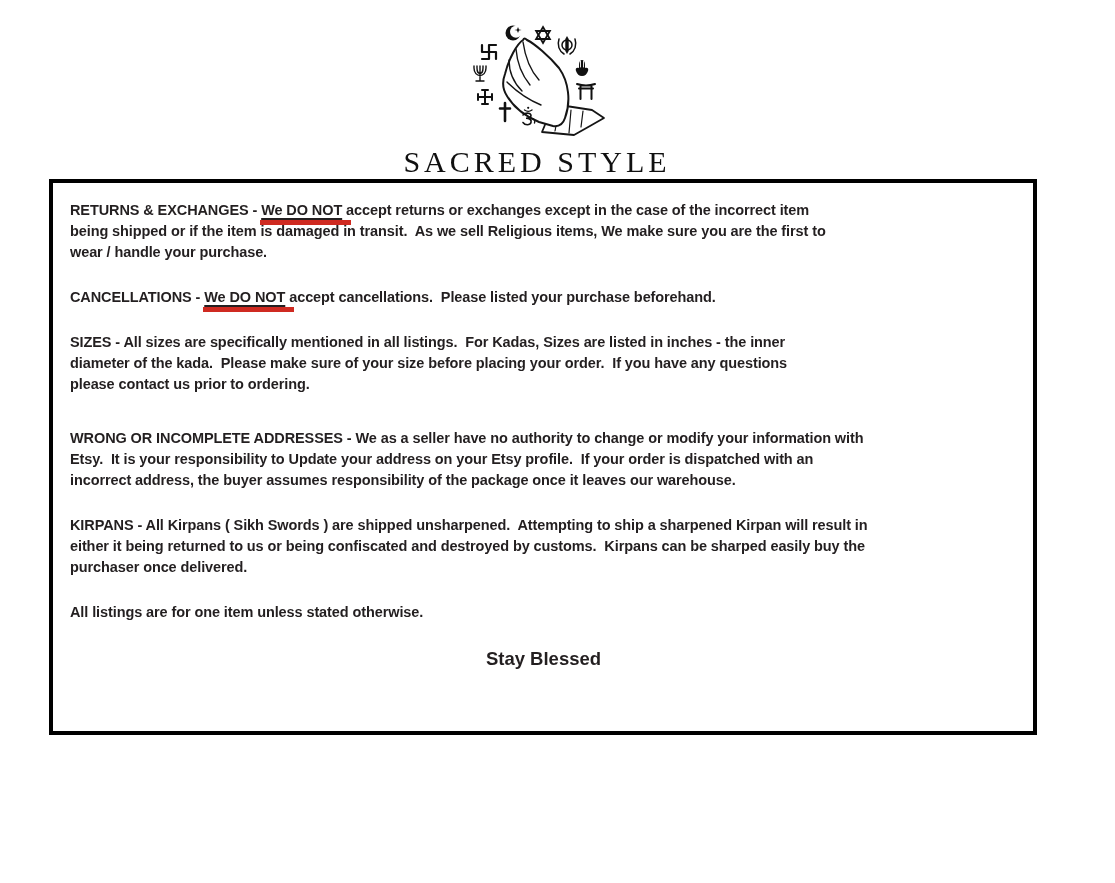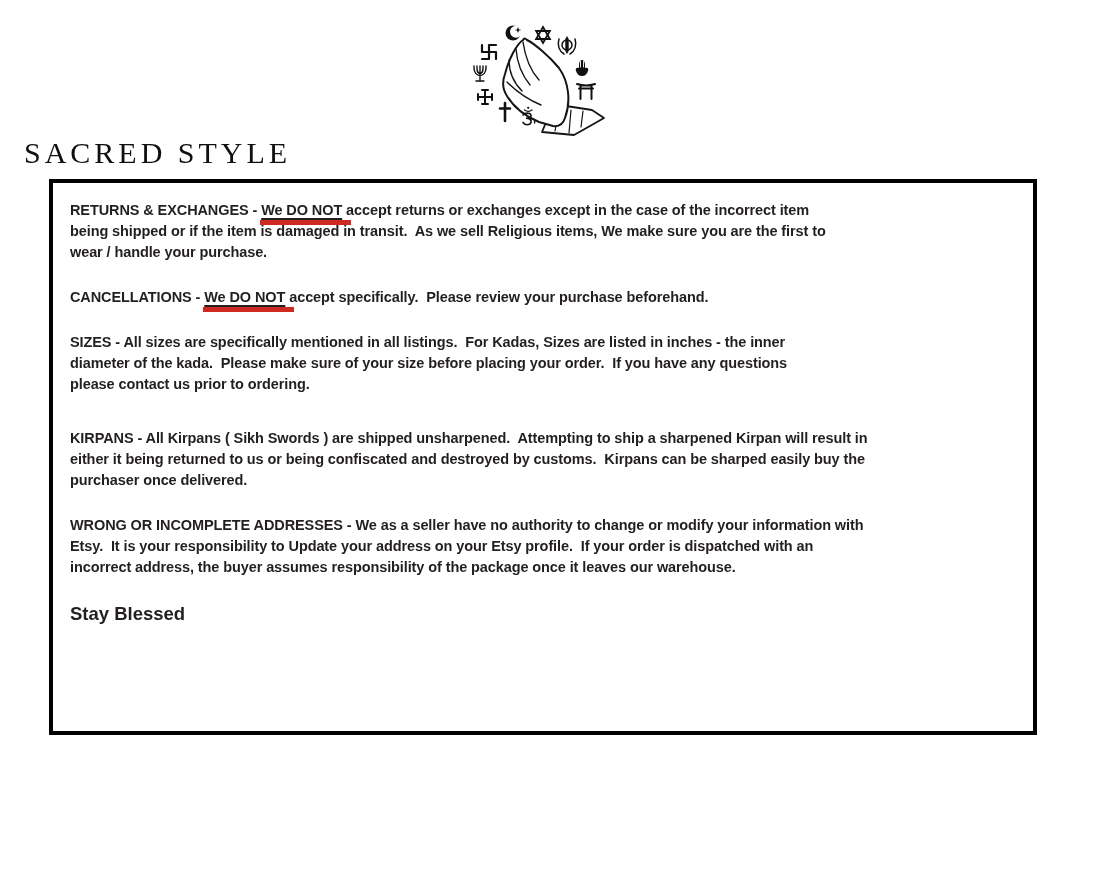--- a/index.html
+++ b/index.html
@@ -13,26 +13,25 @@
     width:1115px;height:883px;
     background:#ffffff;
     font-family:"Liberation Sans",sans-serif;
     overflow:hidden;
   }
   
   .logo-wrap{
     position:absolute;left:447px;top:18px;width:180px;height:120px;
   }
   .brand-title{
-    position:absolute;left:0;top:136px;width:1074px;
-    text-align:left;
+    position:absolute;left:0;top:145px;width:1074px;
+    text-align:center;
     font-family:"Liberation Serif",serif;
     font-size:30px;letter-spacing:4px;color:#101010;
     font-weight:400;
-    padding-left:24px;
   }
   
   .policy-box{
     position:absolute;left:49px;top:179px;
     width:988px;height:556px;
     box-sizing:border-box;
     border:4px solid var(--border);
     padding:17px 16px 0 17px;
     background:#ffffff;
   }
@@ -57,20 +56,21 @@
     position:absolute;
     left:-1px;right:-9px;bottom:-7px;height:5px;
     background:var(--red);
   }
   .closing{
     margin:0;
     font-weight:700;
     font-size:18.5px;
     line-height:24px;
     color:var(--ink);
+    text-align:center;
   }
 </style>
 </head>
 <body>
 
 <div class="canvas">
 
   <div class="logo-wrap">
     <svg viewBox="0 0 180 120" width="180" height="120">
 
@@ -143,33 +143,34 @@
   </div>
 
   <div class="brand-title">SACRED STYLE</div>
 
   <div class="policy-box">
 
     <p class="para"><span>RETURNS &amp; EXCHANGES - </span><span class="donot">We DO NOT</span><span> accept returns or exchanges except in the case of the incorrect item
 being shipped or if the item is damaged in transit.  As we sell Religious items, We make sure you are the first to
 wear / handle your purchase.</span></p>
 
-    <p class="para"><span>CANCELLATIONS - </span><span class="donot">We DO NOT</span><span> accept specifically.  Please review your purchase beforehand.</span></p>
+    <p class="para"><span>CANCELLATIONS - </span><span class="donot">We DO NOT</span><span> accept cancellations.  Please listed your purchase beforehand.</span></p>
 
     <p class="para gap-lg"><span>SIZES - All sizes are specifically mentioned in all listings.  For Kadas, Sizes are listed in inches - the inner
 diameter of the kada.  Please make sure of your size before placing your order.  If you have any questions
 please contact us prior to ordering.</span></p>
 
 
+    <p class="para"><span>WRONG OR INCOMPLETE ADDRESSES - We as a seller have no authority to change or modify your information with
+Etsy.  It is your responsibility to Update your address on your Etsy profile.  If your order is dispatched with an
+incorrect address, the buyer assumes responsibility of the package once it leaves our warehouse.</span></p>
+
     <p class="para"><span>KIRPANS - All Kirpans ( Sikh Swords ) are shipped unsharpened.  Attempting to ship a sharpened Kirpan will result in
 either it being returned to us or being confiscated and destroyed by customs.  Kirpans can be sharped easily buy the
 purchaser once delivered.</span></p>
 
-    <p class="para"><span>WRONG OR INCOMPLETE ADDRESSES - We as a seller have no authority to change or modify your information with
-Etsy.  It is your responsibility to Update your address on your Etsy profile.  If your order is dispatched with an
-incorrect address, the buyer assumes responsibility of the package once it leaves our warehouse.</span></p>
-
+    <p class="para"><span>All listings are for one item unless stated otherwise.</span></p>
 
     <p class="closing">Stay Blessed</p>
 
   </div>
 
 </div>
 
 </body></html>

